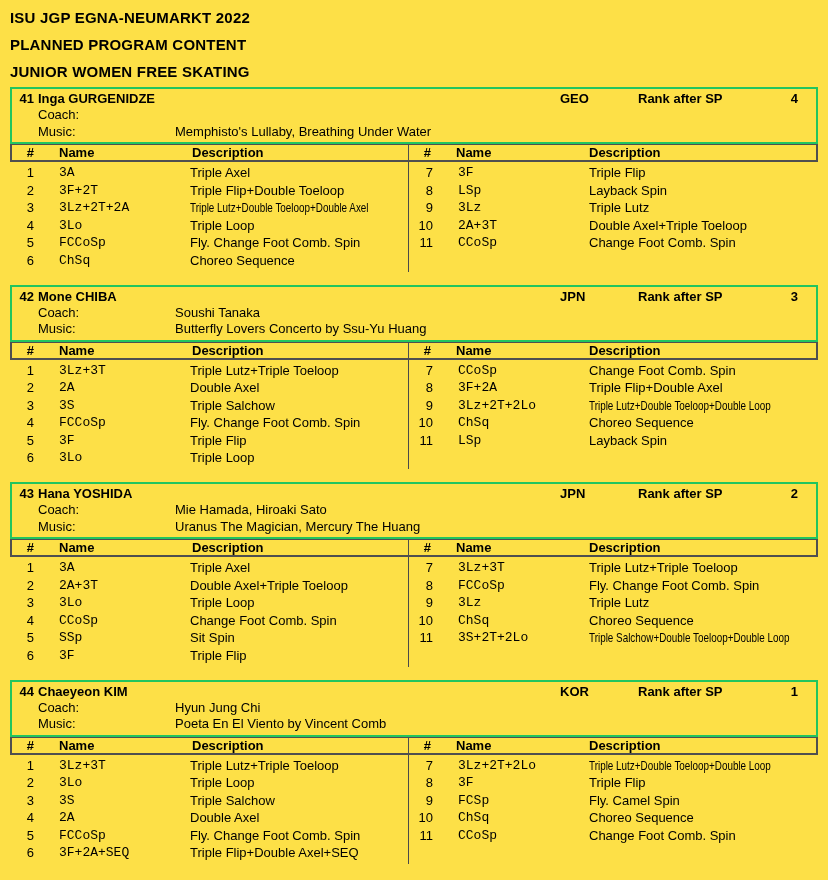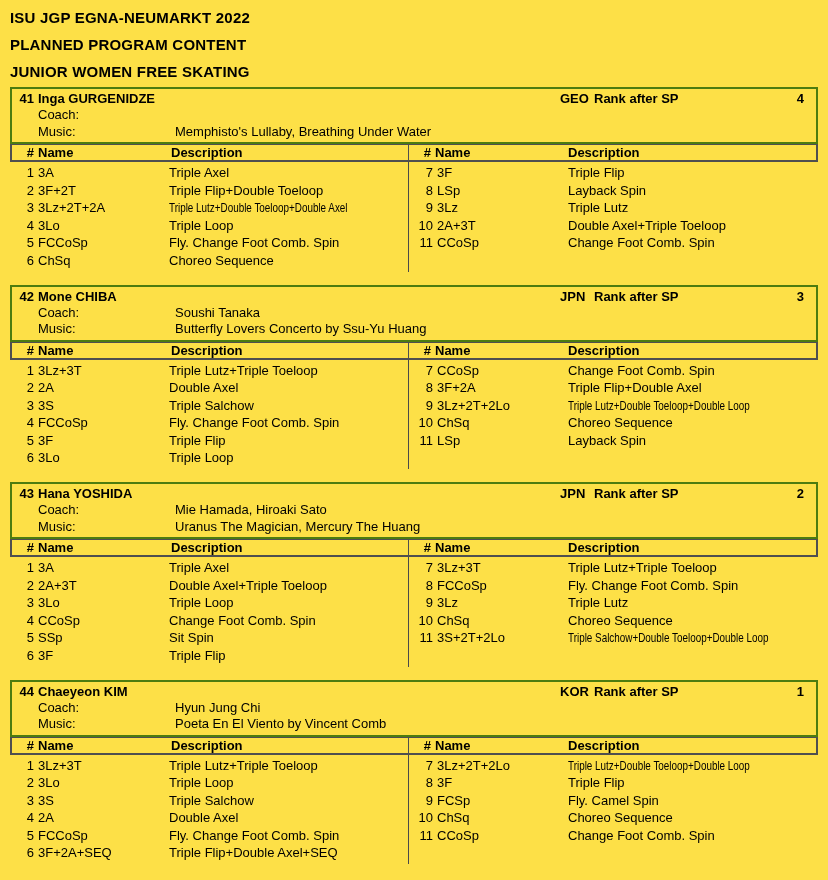--- a/index.html
+++ b/index.html
@@ -24,75 +24,75 @@
     line-height: 18px;
     margin: 0 0 9px 0;
     letter-spacing: 0.2px;
   }
   .title:last-of-type { margin-bottom: 6px; }
 
   .skater-block { margin-bottom: 13px; }
 
   
   .info-box {
-    border: 2px solid #4d7c0f;
+    border: 2px solid #22c55e;
     box-sizing: border-box;
-    padding: 1px 6px 2px 0;
+    padding: 1px 12px 2px 0;
   }
   .info-row {
     position: relative;
     display: flex;
     line-height: 16.5px;
     font-size: 13px;
   }
   .name-row { line-height: 17px; font-weight: bold; }
   .startnum {
     width: 22px;
     text-align: right;
     flex: 0 0 auto;
     margin-right: 4px;
   }
   .skater-name { flex: 0 0 auto; }
   .nation   { position: absolute; left: 548px; top: 0; }
-  .rank-lbl { position: absolute; left: 582px; top: 0; }
+  .rank-lbl { position: absolute; left: 626px; top: 0; }
   .rank-val { position: absolute; right: 6px; top: 0; }
   .row-indent { width: 26px; flex: 0 0 auto; }
   .field-label { width: 137px; flex: 0 0 auto; }
   .field-value { flex: 1 1 auto; white-space: nowrap; }
 
   
   .cols-header {
     display: flex;
     border: 2px solid #4f4f4f;
     border-top-width: 1px;
     box-sizing: border-box;
     font-weight: bold;
     font-size: 13px;
     line-height: 15px;
   }
   .th-half { display: flex; box-sizing: border-box; }
   .th-left  { width: 396px; flex: 0 0 auto; }
   .th-right { flex: 1 1 auto; border-left: 1px solid #4f4f4f; }
 
   .col-num  { width: 22px; text-align: right; flex: 0 0 auto; }
-  .col-name { width: 133px; margin-left: 4px; flex: 0 0 auto; white-space: nowrap; }
+  .col-name { width: 133px; margin-left: 25px; flex: 0 0 auto; white-space: nowrap; }
   .col-desc { flex: 1 1 auto; white-space: nowrap; }
 
   
   .elements { display: flex; align-items: stretch; }
   .el-col { box-sizing: border-box; padding-top: 2px; }
   .col-left  { width: 398px; flex: 0 0 auto; }
   .col-right { flex: 1 1 auto; border-left: 1px solid #4a4a4a; padding-bottom: 20px; }
   .el-row {
     display: flex;
     font-size: 13px;
     line-height: 17.5px;
   }
   .el-row .col-num { width: 24px; }
-  .el-row .col-name { width: 131px; }
+  .el-row .col-name { width: 131px; font-family: Liberation Mono, monospace; }
   .condensed {
     display: inline-block;
     transform: scaleX(0.76);
     transform-origin: 0 50%;
   }
 </style>
 </head>
 <body>
 
 <div class="page">

